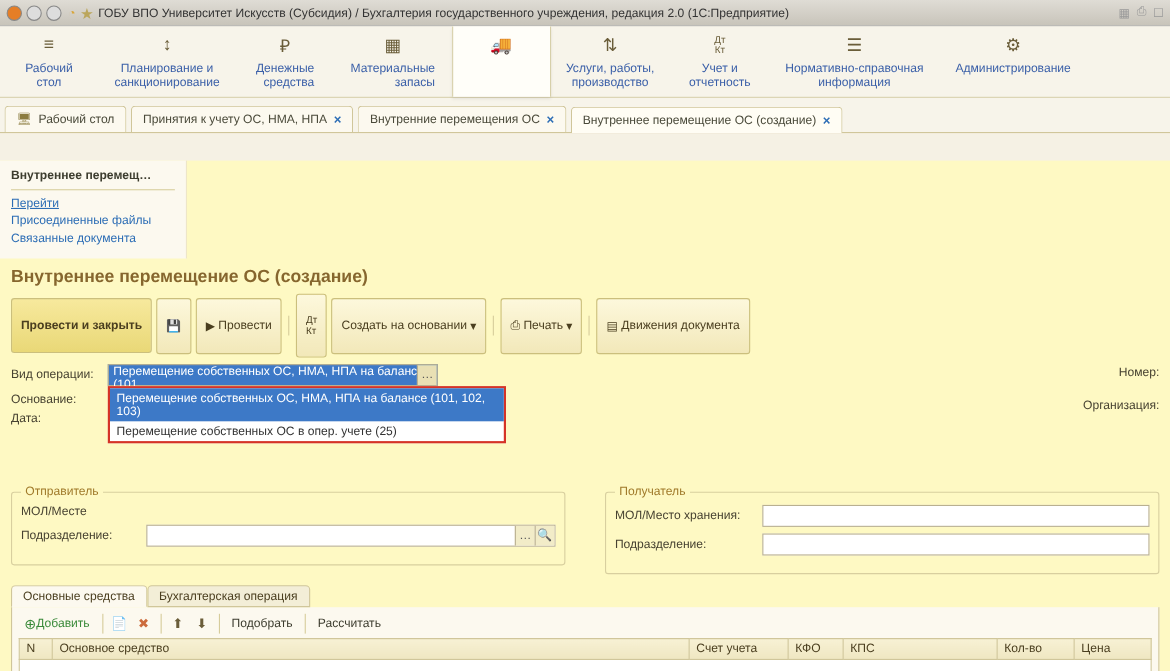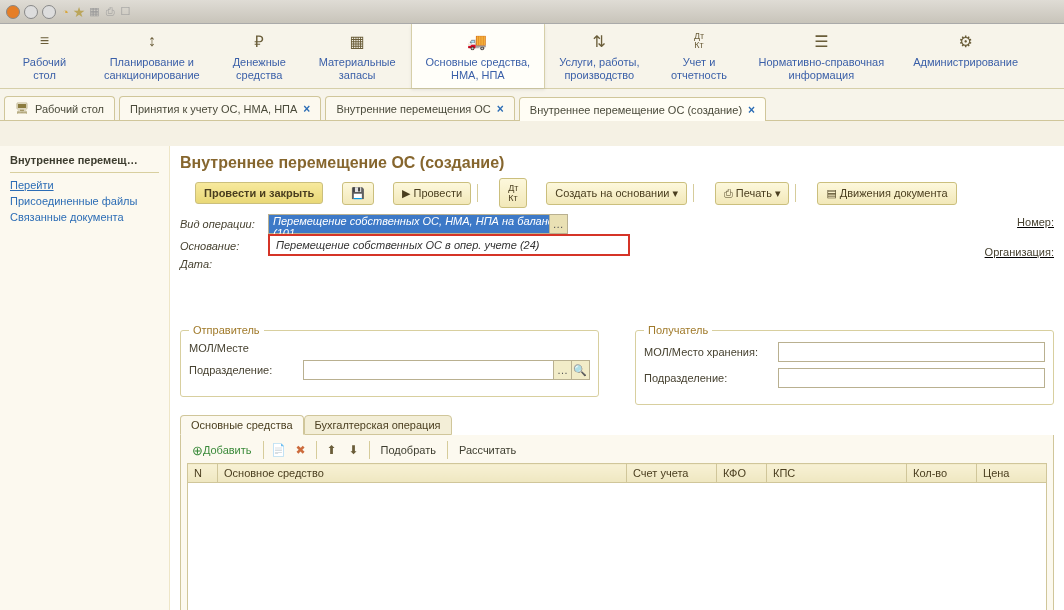--- a/index.html
+++ b/index.html
@@ -77,22 +77,23 @@
     color:#4a4a3a;
     cursor:pointer;
     height:24px;
   }
   .tab.active{ background:#fffdf4; position:relative; top:1px;}
   .tab .close{ color:#2c6db5; font-weight:bold; cursor:pointer; font-size:12px;}
   .tab .icon{ color:#8b7b3e;}
   .page{
     position:absolute;
     left:0; right:0; top:146px; bottom:0;
-    background:#ffffff;
+    background:#fef9c3;
     display:flex;
+    flex-direction:column;
   }
   .side{
     width:170px;
     padding:8px 10px;
     background:#fcf9ef;
     border-right:1px solid #eee6c7;
   }
   .side h4{
     margin:0 0 6px 0;
     font-size:11px;
@@ -105,25 +106,25 @@
   .content{ flex:1; padding:6px 10px; position:relative;}
   .page-title{ color:#86662e; font-size:16px; font-weight:bold; margin:2px 0 6px 0;}
   .toolbar{
     display:flex; align-items:center; gap:4px; margin-bottom:6px;
     flex-wrap:wrap;
   }
   .btn{
     background:linear-gradient(#fdf8dc,#f2e8b9);
     border:1px solid #cbbf7d;
     border-radius:3px;
-    padding:4px 8px;
+    padding:18px 8px;
     font-size:11px;
     color:#4a3e1f;
     cursor:pointer;
-    display:flex; align-items:center; gap:3px;margin-left:15px;
+    display:flex; align-items:center; gap:3px;
   }
   .btn.primary{
     background:linear-gradient(#f7e99d,#e9d877);
     font-weight:bold;
   }
   .sep{ width:1px; height:18px; background:#d6cc9b; margin:0 2px;}
   .form-row{ display:flex; align-items:center; margin-bottom:6px; position:relative;}
   .label{ width:88px; color:#474231; font-size:11px;}
   .input{
     border:1px solid #b9b090; background:#fff; height:20px;
@@ -179,68 +180,67 @@
     width:100%; border-collapse:collapse; font-size:11px;
     border:1px solid #d0c69a;
   }
   table.grid th{
     background:linear-gradient(#f7f1d4,#efe7c1);
     border:1px solid #d0c69a;
     text-align:left; padding:3px 6px; font-weight:normal; color:#4a3e1f;
   }
   .grid-empty{ height:140px; border:1px solid #d0c69a; border-top:none; background:#fff;}
   .right-info{ margin-left:auto; display:flex; flex-direction:column; gap:4px; font-size:11px;}
-  .right-info .item{ display:flex; gap:4px; align-items:flex-start; justify-content:flex-end;text-decoration:underline;}
+  .right-info .item{ display:flex; gap:4px; align-items:flex-start; justify-content:flex-end;}
   .right-info .rl{ color:#474231;}
   .form-row-top{ display:flex; align-items:flex-start; gap:14px;}
-  .form-left{ flex:0 0 auto; position:relative;font-style:italic;}
+  .form-left{ flex:0 0 auto; position:relative;}
 </style>
 </head>
 <body>
 
 <div class="titlebar">
   <div class="win-btns">
     <div class="win-btn r"></div>
     <div class="win-btn y"></div>
     <div class="win-btn g"></div>
   </div>
   <span style="color:#d9a63a;">◔</span>
   <span class="star">★</span>
+  <span class="title">ГОБУ ВПО Университет Искусств (Субсидия) / Бухгалтерия государственного учреждения, редакция 2.0  (1С:Предприятие)</span>
   <div class="right-icons">
     <span>▦</span>
     <span>⎙</span>
     <span>☐</span>
   </div>
 </div>
 
 <div class="main-menu">
   <div class="menu-item">
     <div class="menu-icon">≡</div>
     <div class="menu-label" style="white-space:pre-line;">Рабочий
 стол</div>
   </div>
   <div class="menu-item">
     <div class="menu-icon">↕</div>
     <div class="menu-label" style="white-space:pre-line;">Планирование и
 санкционирование</div>
   </div>
   <div class="menu-item">
     <div class="menu-icon">₽</div>
-    <div class="menu-label" style="white-space:pre-line;">Денежные
+    <div class="menu-label" style="white-space:pre-line;text-align:right;">Денежные
 средства</div>
   </div>
   <div class="menu-item">
     <div class="menu-icon">▦</div>
-    <div class="menu-label" style="white-space:pre-line;">Материальные
+    <div class="menu-label" style="white-space:pre-line;text-align:right;">Материальные
 запасы</div>
   </div>
   <div class="menu-item active">
     <div class="menu-icon">🚚</div>
-    <div class="menu-label" style="white-space:pre-line;">Основные средства,
-НМА, НПА</div>
   </div>
   <div class="menu-item">
     <div class="menu-icon">⇅</div>
     <div class="menu-label" style="white-space:pre-line;">Услуги, работы,
 производство</div>
   </div>
   <div class="menu-item">
     <div class="menu-icon" style="font-size:9px; white-space:pre-line; line-height:1;">Дт
 Кт</div>
     <div class="menu-label" style="white-space:pre-line;">Учет и
@@ -321,21 +321,22 @@
     <div class="form-row-top">
       <div class="form-left">
         <div class="form-row">
           <div class="label" style="white-space:pre-line;">Вид операции:</div>
           <div style="position:relative;">
             <div class="input sel">
               <span>Перемещение собственных ОС, НМА, НПА на балансе (101…</span>
               <div class="sel-btn">…</div>
             </div>
             <div class="dropdown">
-              <div class="opt">Перемещение собственных ОС в опер. учете (24)</div>
+              <div class="opt sel">Перемещение собственных ОС, НМА, НПА на балансе (101, 102, 103)</div>
+              <div class="opt">Перемещение собственных ОС в опер. учете (25)</div>
             </div>
           </div>
         </div>
         <div class="form-row">
           <div class="label">Основание:</div>
         </div>
         <div class="form-row">
           <div class="label">Дата:</div>
         </div>
       </div>

